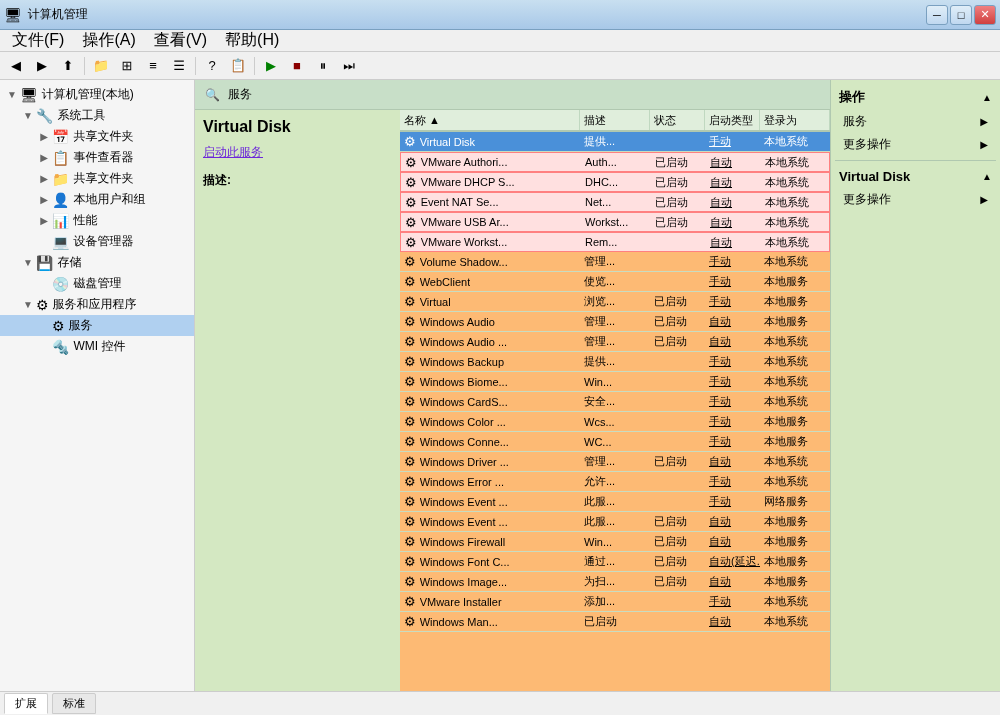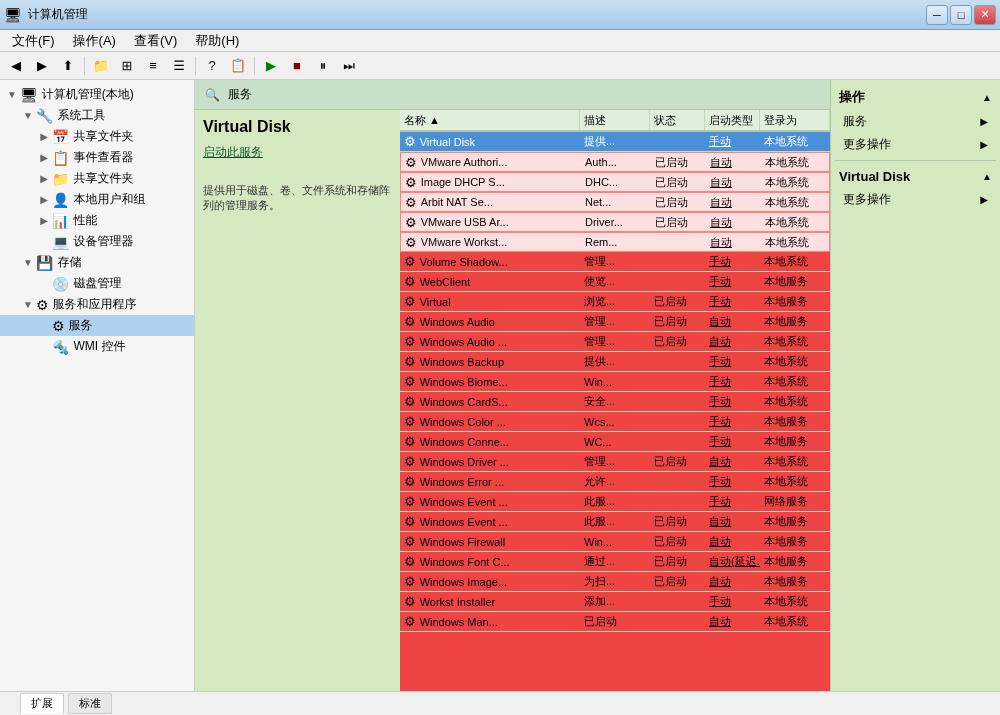--- a/index.html
+++ b/index.html
@@ -36,21 +36,21 @@
       height: 22px;
       display: flex;
       align-items: center;
       padding: 0 4px;
       border-bottom: 1px solid #ccc;
       gap: 2px;
     }
     .menu-item {
       padding: 2px 8px;
       cursor: pointer;
-      font-size: 13px;
+      font-size: 16px;
     }
 
     
     .toolbar {
       background: #f0f0f0;
       height: 28px;
       display: flex;
       align-items: center;
       padding: 0 4px;
       border-bottom: 1px solid #ccc;
@@ -121,28 +121,28 @@
 
     
     .desc-panel {
       width: 205px;
       padding: 8px;
       background: #d4e8c2;
       font-size: 12px;
       flex-shrink: 0;
     }
     .service-name-big { font-size: 16px; font-weight: bold; margin-bottom: 8px; color: #000; }
-    .service-link { color: #14532d; text-decoration: underline; cursor: pointer; margin-bottom: 22px; display: block; }
+    .service-link { color: #6d28d9; text-decoration: underline; cursor: pointer; margin-bottom: 11px; display: block; }
     .desc-label { font-weight: bold; margin-bottom: 4px; }
     .desc-text { font-size: 11px; line-height: 1.4; color: #333; }
 
     
     .services-list-panel {
       flex: 1;
-      background: #ef4444;
+      background: #fdba74;
       overflow: hidden;
       display: flex;
       flex-direction: column;
     }
 
     
     .table-header {
       display: flex;
       background: #e0eedc;
       border-bottom: 2px solid #b0c8b0;
@@ -236,21 +236,21 @@
       gap: 4px;
     }
     .status-tab {
       padding: 2px 10px;
       border: 1px solid #ccc;
       background: #e8e8e8;
       cursor: pointer;
       font-size: 11px;
       border-radius: 2px 2px 0 0;
     }
-    .status-tab.active { background: #fff; border-bottom-color: #fff; margin-left: 16px; }
+    .status-tab.active { background: #fff; border-bottom-color: #fff; }
 
     
     .table-body::-webkit-scrollbar { width: 14px; }
     .table-body::-webkit-scrollbar-track { background: #e0e0e0; }
     .table-body::-webkit-scrollbar-thumb { background: #aaa; border: 1px solid #999; }
   </style>
 </head>
 <body>
 
 <div class="title-bar">
@@ -366,21 +366,21 @@
     <div class="services-header">
       <span>🔍</span>
       <span>服务</span>
     </div>
 
     <div class="content-area">
 
       <div class="desc-panel">
         <div class="service-name-big">Virtual Disk</div>
         <a class="service-link">启动此服务</a>
-        <div class="desc-text">提供用于磁盘、卷、文件系统和存储阵列的管理服务。</div>
+        <div class="desc-label">描述:</div>
       </div>
 
       <div class="services-list-panel">
 
         <div class="table-header">
           <div class="th th-name">名称 ▲</div>
           <div class="th th-desc">描述</div>
           <div class="th th-status">状态</div>
           <div class="th th-startup">启动类型</div>
           <div class="th th-login">登录为</div>
@@ -403,43 +403,43 @@
       <span style="overflow:hidden;text-overflow:ellipsis;white-space:nowrap">VMware Authori...</span>
     </div>
     <div class="td td-desc">Auth...</div>
     <div class="td td-status">已启动</div>
     <div class="td td-startup">自动</div>
     <div class="td td-login">本地系统</div>
   </div>
             <div class="table-row highlighted">
     <div class="td td-name">
       <span class="service-icon">⚙</span>
-      <span style="overflow:hidden;text-overflow:ellipsis;white-space:nowrap">Image DHCP S...</span>
+      <span style="overflow:hidden;text-overflow:ellipsis;white-space:nowrap">VMware DHCP S...</span>
     </div>
     <div class="td td-desc">DHC...</div>
     <div class="td td-status">已启动</div>
     <div class="td td-startup">自动</div>
     <div class="td td-login">本地系统</div>
   </div>
             <div class="table-row highlighted">
     <div class="td td-name">
       <span class="service-icon">⚙</span>
-      <span style="overflow:hidden;text-overflow:ellipsis;white-space:nowrap">Arbit NAT Se...</span>
+      <span style="overflow:hidden;text-overflow:ellipsis;white-space:nowrap">Event NAT Se...</span>
     </div>
     <div class="td td-desc">Net...</div>
     <div class="td td-status">已启动</div>
     <div class="td td-startup">自动</div>
     <div class="td td-login">本地系统</div>
   </div>
             <div class="table-row highlighted">
     <div class="td td-name">
       <span class="service-icon">⚙</span>
       <span style="overflow:hidden;text-overflow:ellipsis;white-space:nowrap">VMware USB Ar...</span>
     </div>
-    <div class="td td-desc">Driver...</div>
+    <div class="td td-desc">Workst...</div>
     <div class="td td-status">已启动</div>
     <div class="td td-startup">自动</div>
     <div class="td td-login">本地系统</div>
   </div>
             <div class="table-row highlighted">
     <div class="td td-name">
       <span class="service-icon">⚙</span>
       <span style="overflow:hidden;text-overflow:ellipsis;white-space:nowrap">VMware Workst...</span>
     </div>
     <div class="td td-desc">Rem...</div>
@@ -613,21 +613,21 @@
       <span style="overflow:hidden;text-overflow:ellipsis;white-space:nowrap">Windows Image...</span>
     </div>
     <div class="td td-desc">为扫...</div>
     <div class="td td-status">已启动</div>
     <div class="td td-startup">自动</div>
     <div class="td td-login">本地服务</div>
   </div>
             <div class="table-row">
     <div class="td td-name">
       <span class="service-icon">⚙</span>
-      <span style="overflow:hidden;text-overflow:ellipsis;white-space:nowrap">Workst Installer</span>
+      <span style="overflow:hidden;text-overflow:ellipsis;white-space:nowrap">VMware Installer</span>
     </div>
     <div class="td td-desc">添加...</div>
     <div class="td td-status"></div>
     <div class="td td-startup">手动</div>
     <div class="td td-login">本地系统</div>
   </div>
             <div class="table-row">
     <div class="td td-name">
       <span class="service-icon">⚙</span>
       <span style="overflow:hidden;text-overflow:ellipsis;white-space:nowrap">Windows Man...</span>

